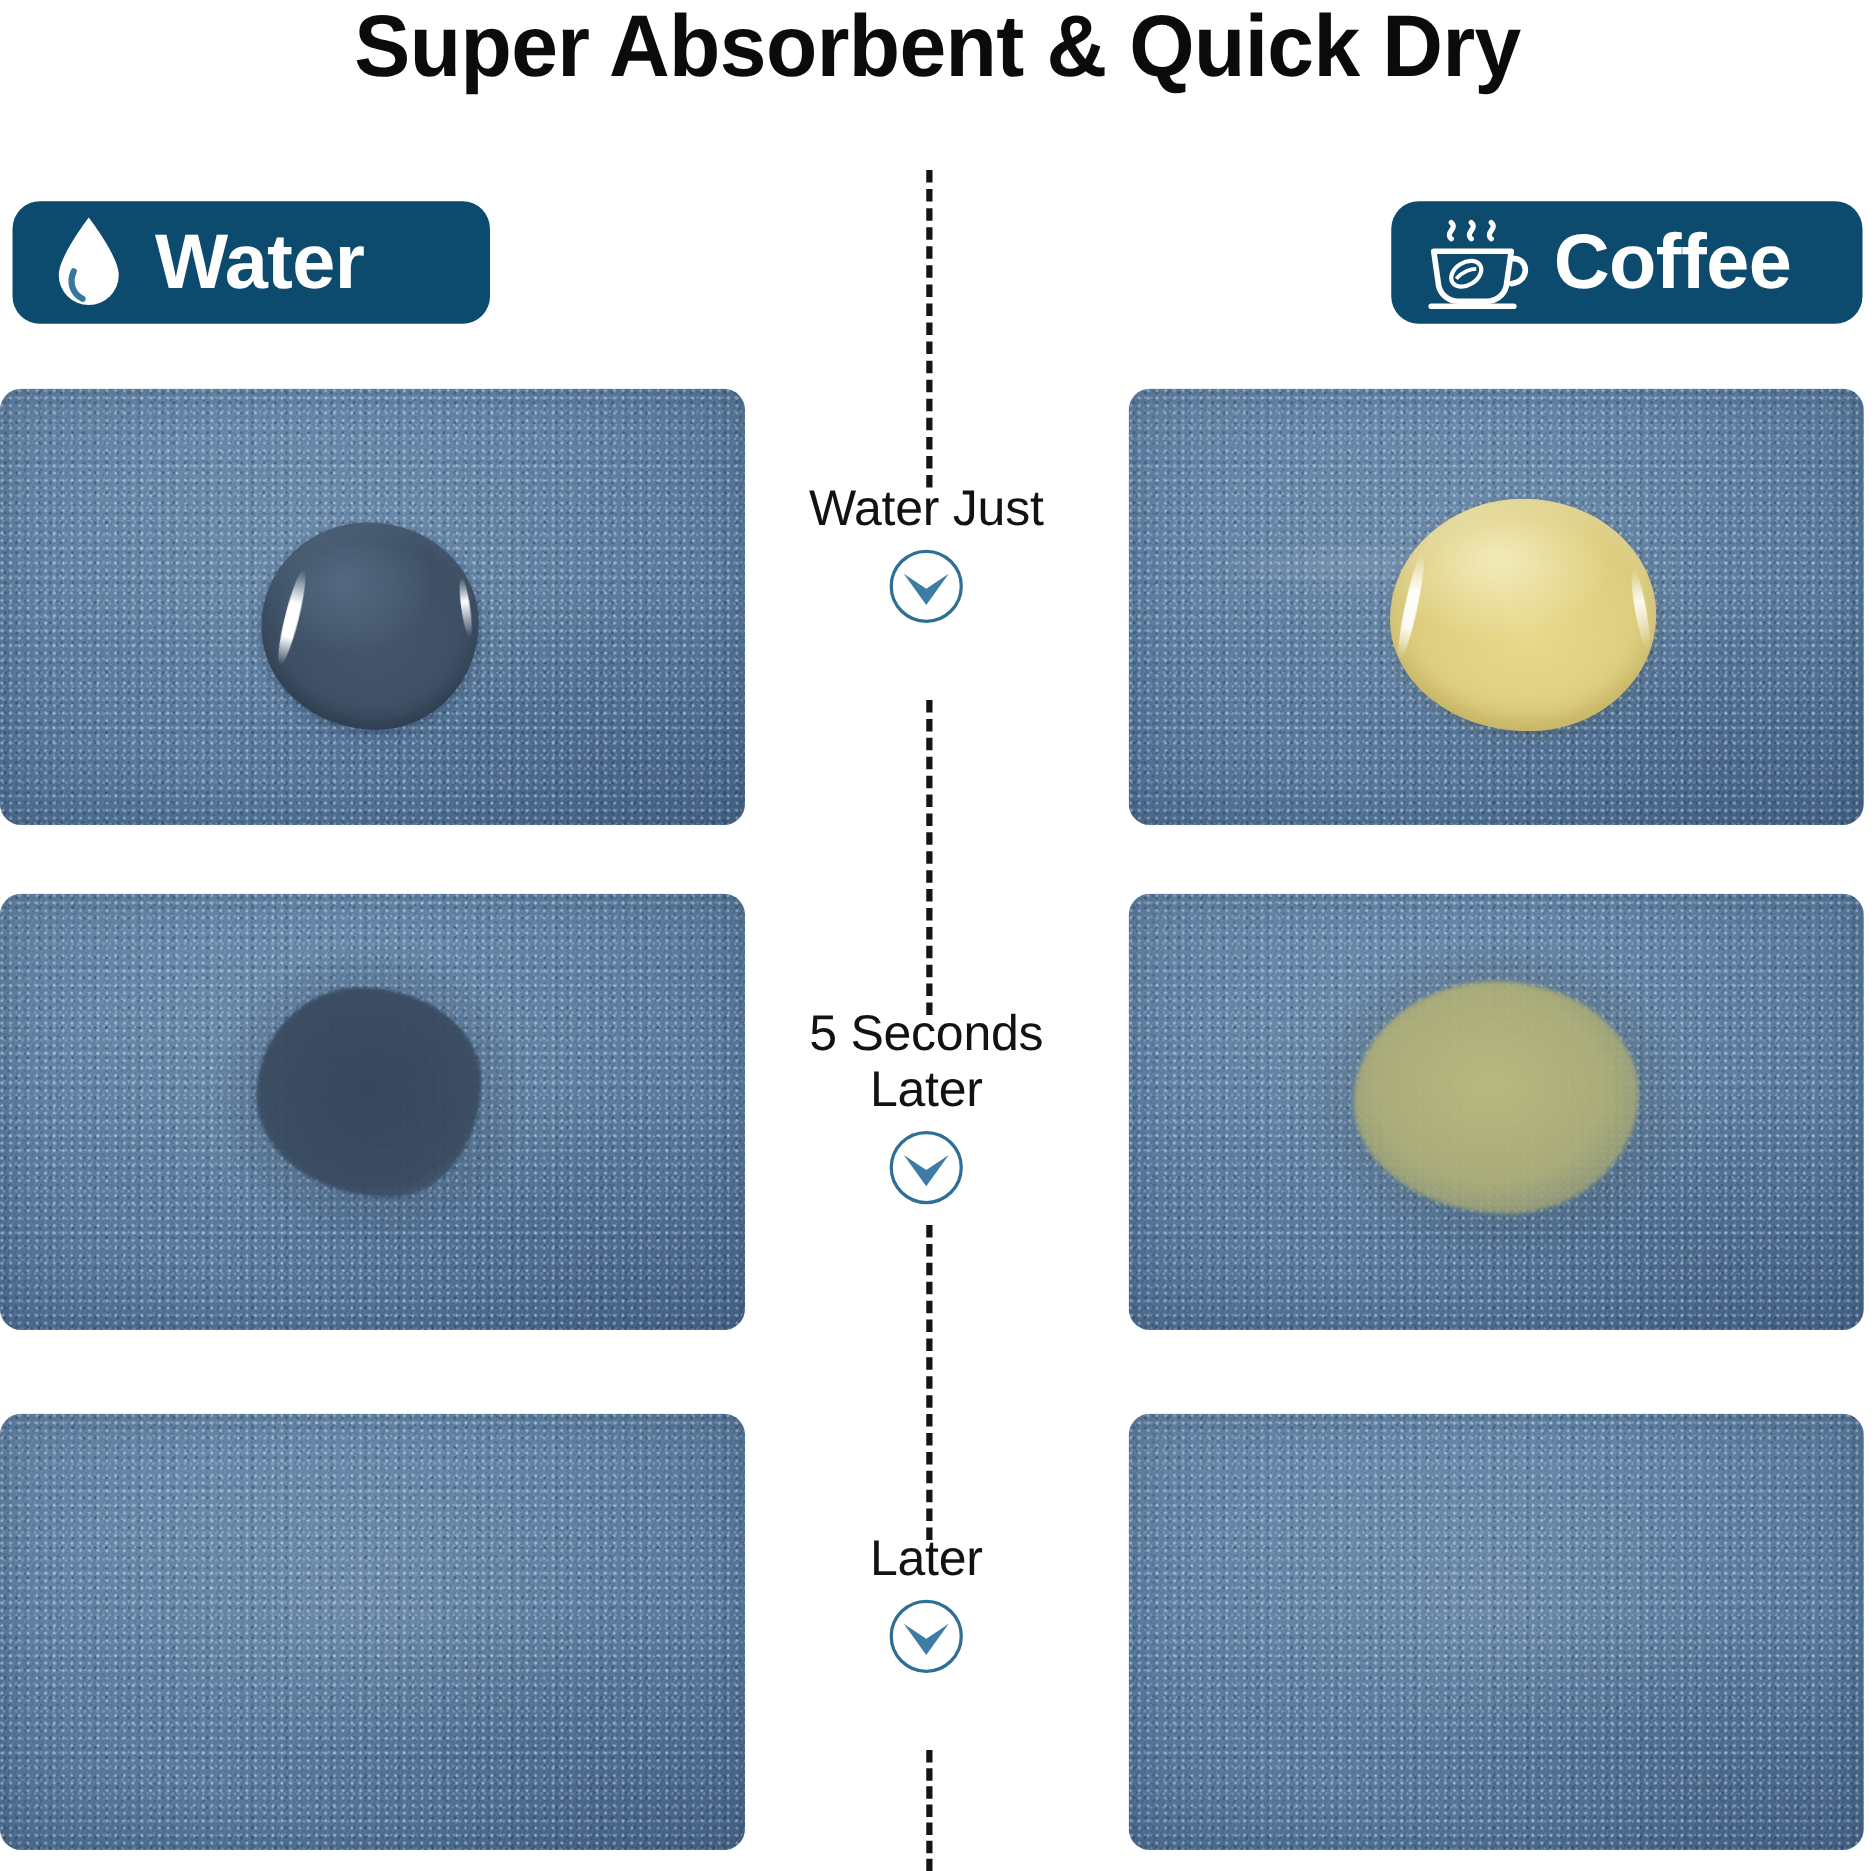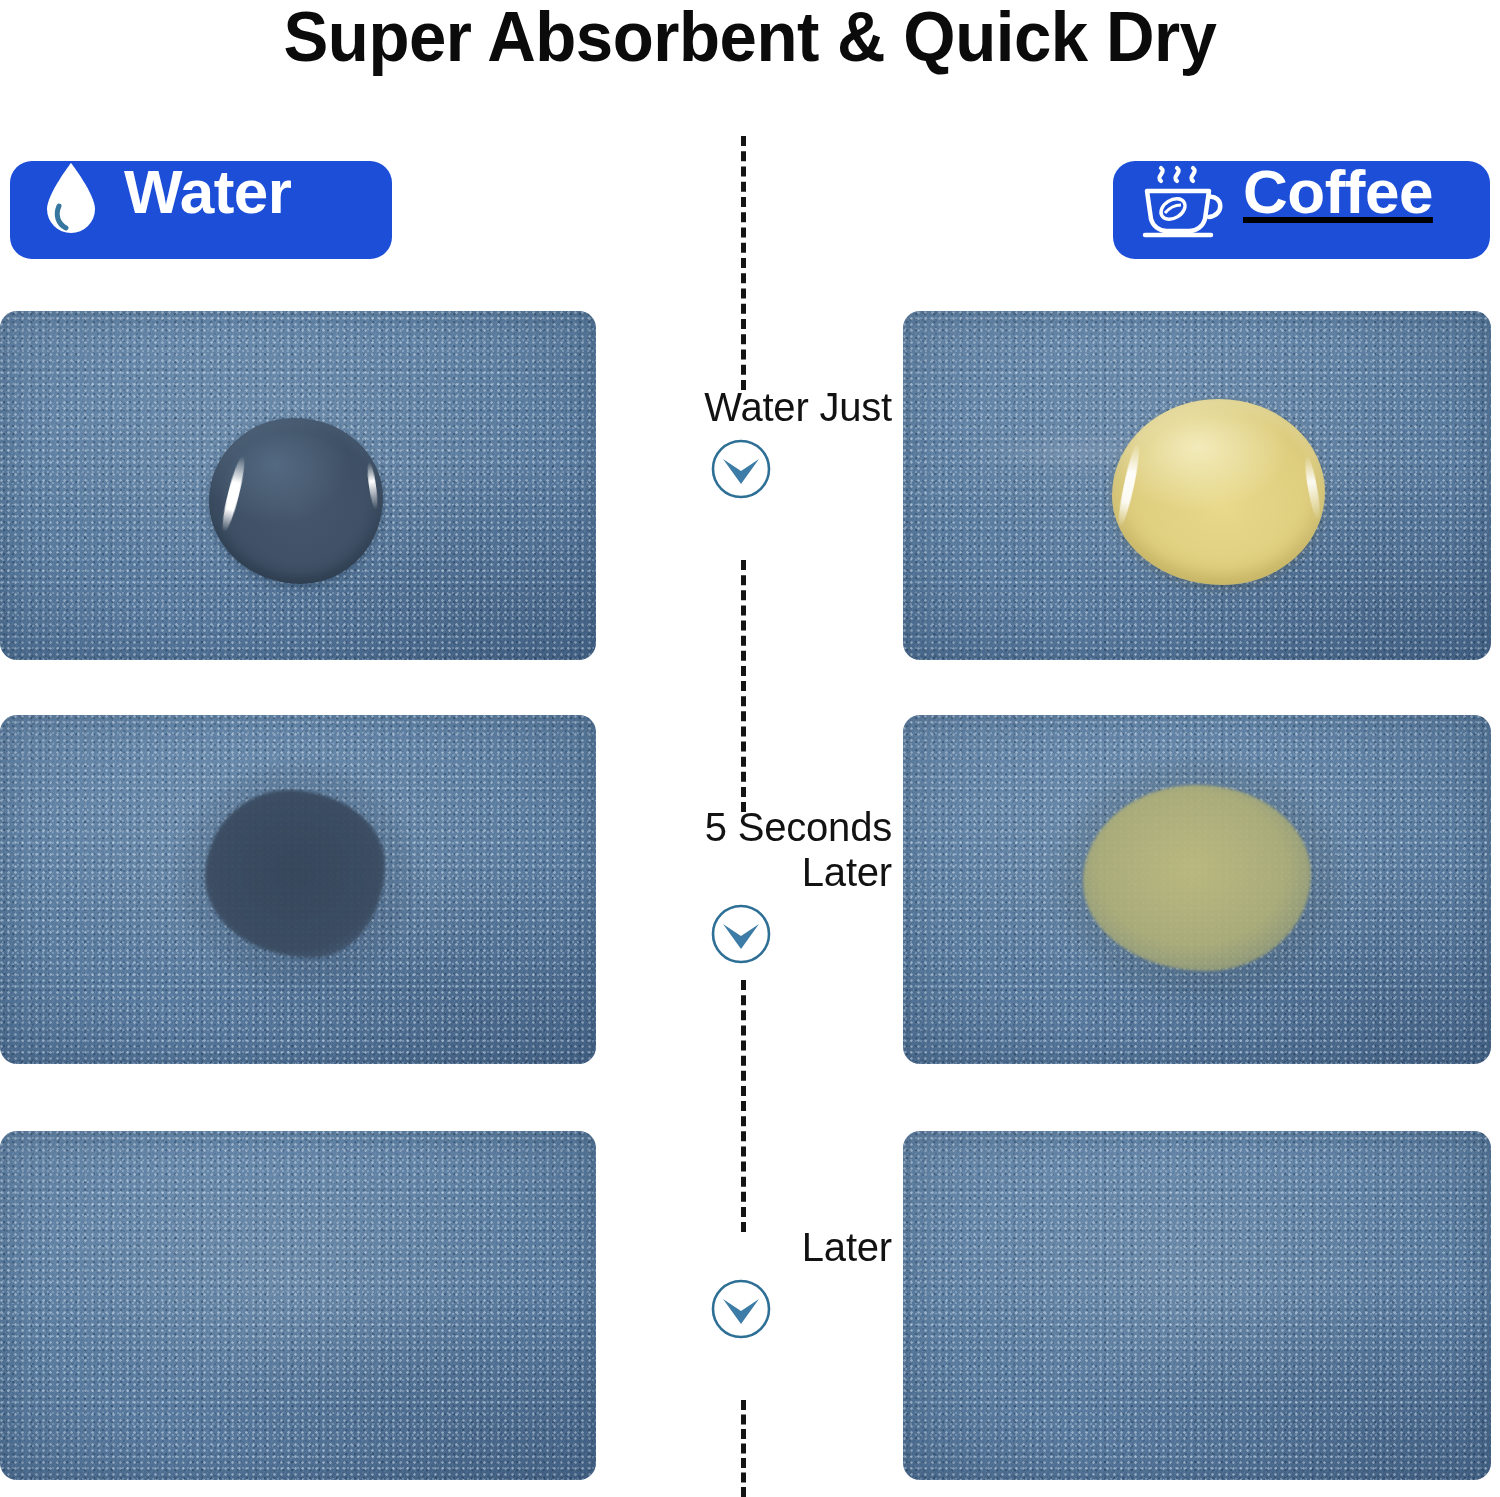--- a/index.html
+++ b/index.html
@@ -31,39 +31,39 @@
     letter-spacing: -0.5px;
     color: #0b0b0b;
     white-space: nowrap;
     transform: scaleX(0.96);
     transform-origin: center top;
   }
 
   
   .badge {
     position: absolute;
-    background: #1d4ed8;
+    background: #0c4a6e;
     border-radius: 22px;
     display: flex;
+    align-items: center;
     box-sizing: border-box;
   }
   #badge-water {
     left: 10px;
     top: 161px;
     width: 382px;
     height: 98px;
     padding-left: 30px;
   }
   #badge-coffee {
     left: 1113px;
     top: 161px;
     width: 377px;
     height: 98px;
     padding-left: 26px;
-    text-decoration: underline;
   }
   .badge-label {
     font-family: "Liberation Sans Narrow", "Liberation Sans", sans-serif;
     font-weight: bold;
     font-size: 62px;
     color: #ffffff;
     letter-spacing: -0.5px;
     line-height: 1;
     white-space: nowrap;
   }
@@ -84,21 +84,21 @@
   #divider-1 { top: 136px;  height: 254px; }
   #divider-2 { top: 560px;  height: 252px; }
   #divider-3 { top: 980px;  height: 252px; }
   #divider-4 { top: 1400px; height: 97px; }
 
   
   .step {
     position: absolute;
     left: 590px;
     width: 302px;
-    text-align: right;
+    text-align: center;
   }
   .step-text {
     font-family: "Liberation Sans", sans-serif;
     font-size: 40px;
     line-height: 45px;
     color: #121212;
     letter-spacing: -0.2px;
   }
   .chevron-circle {
     display: block;

